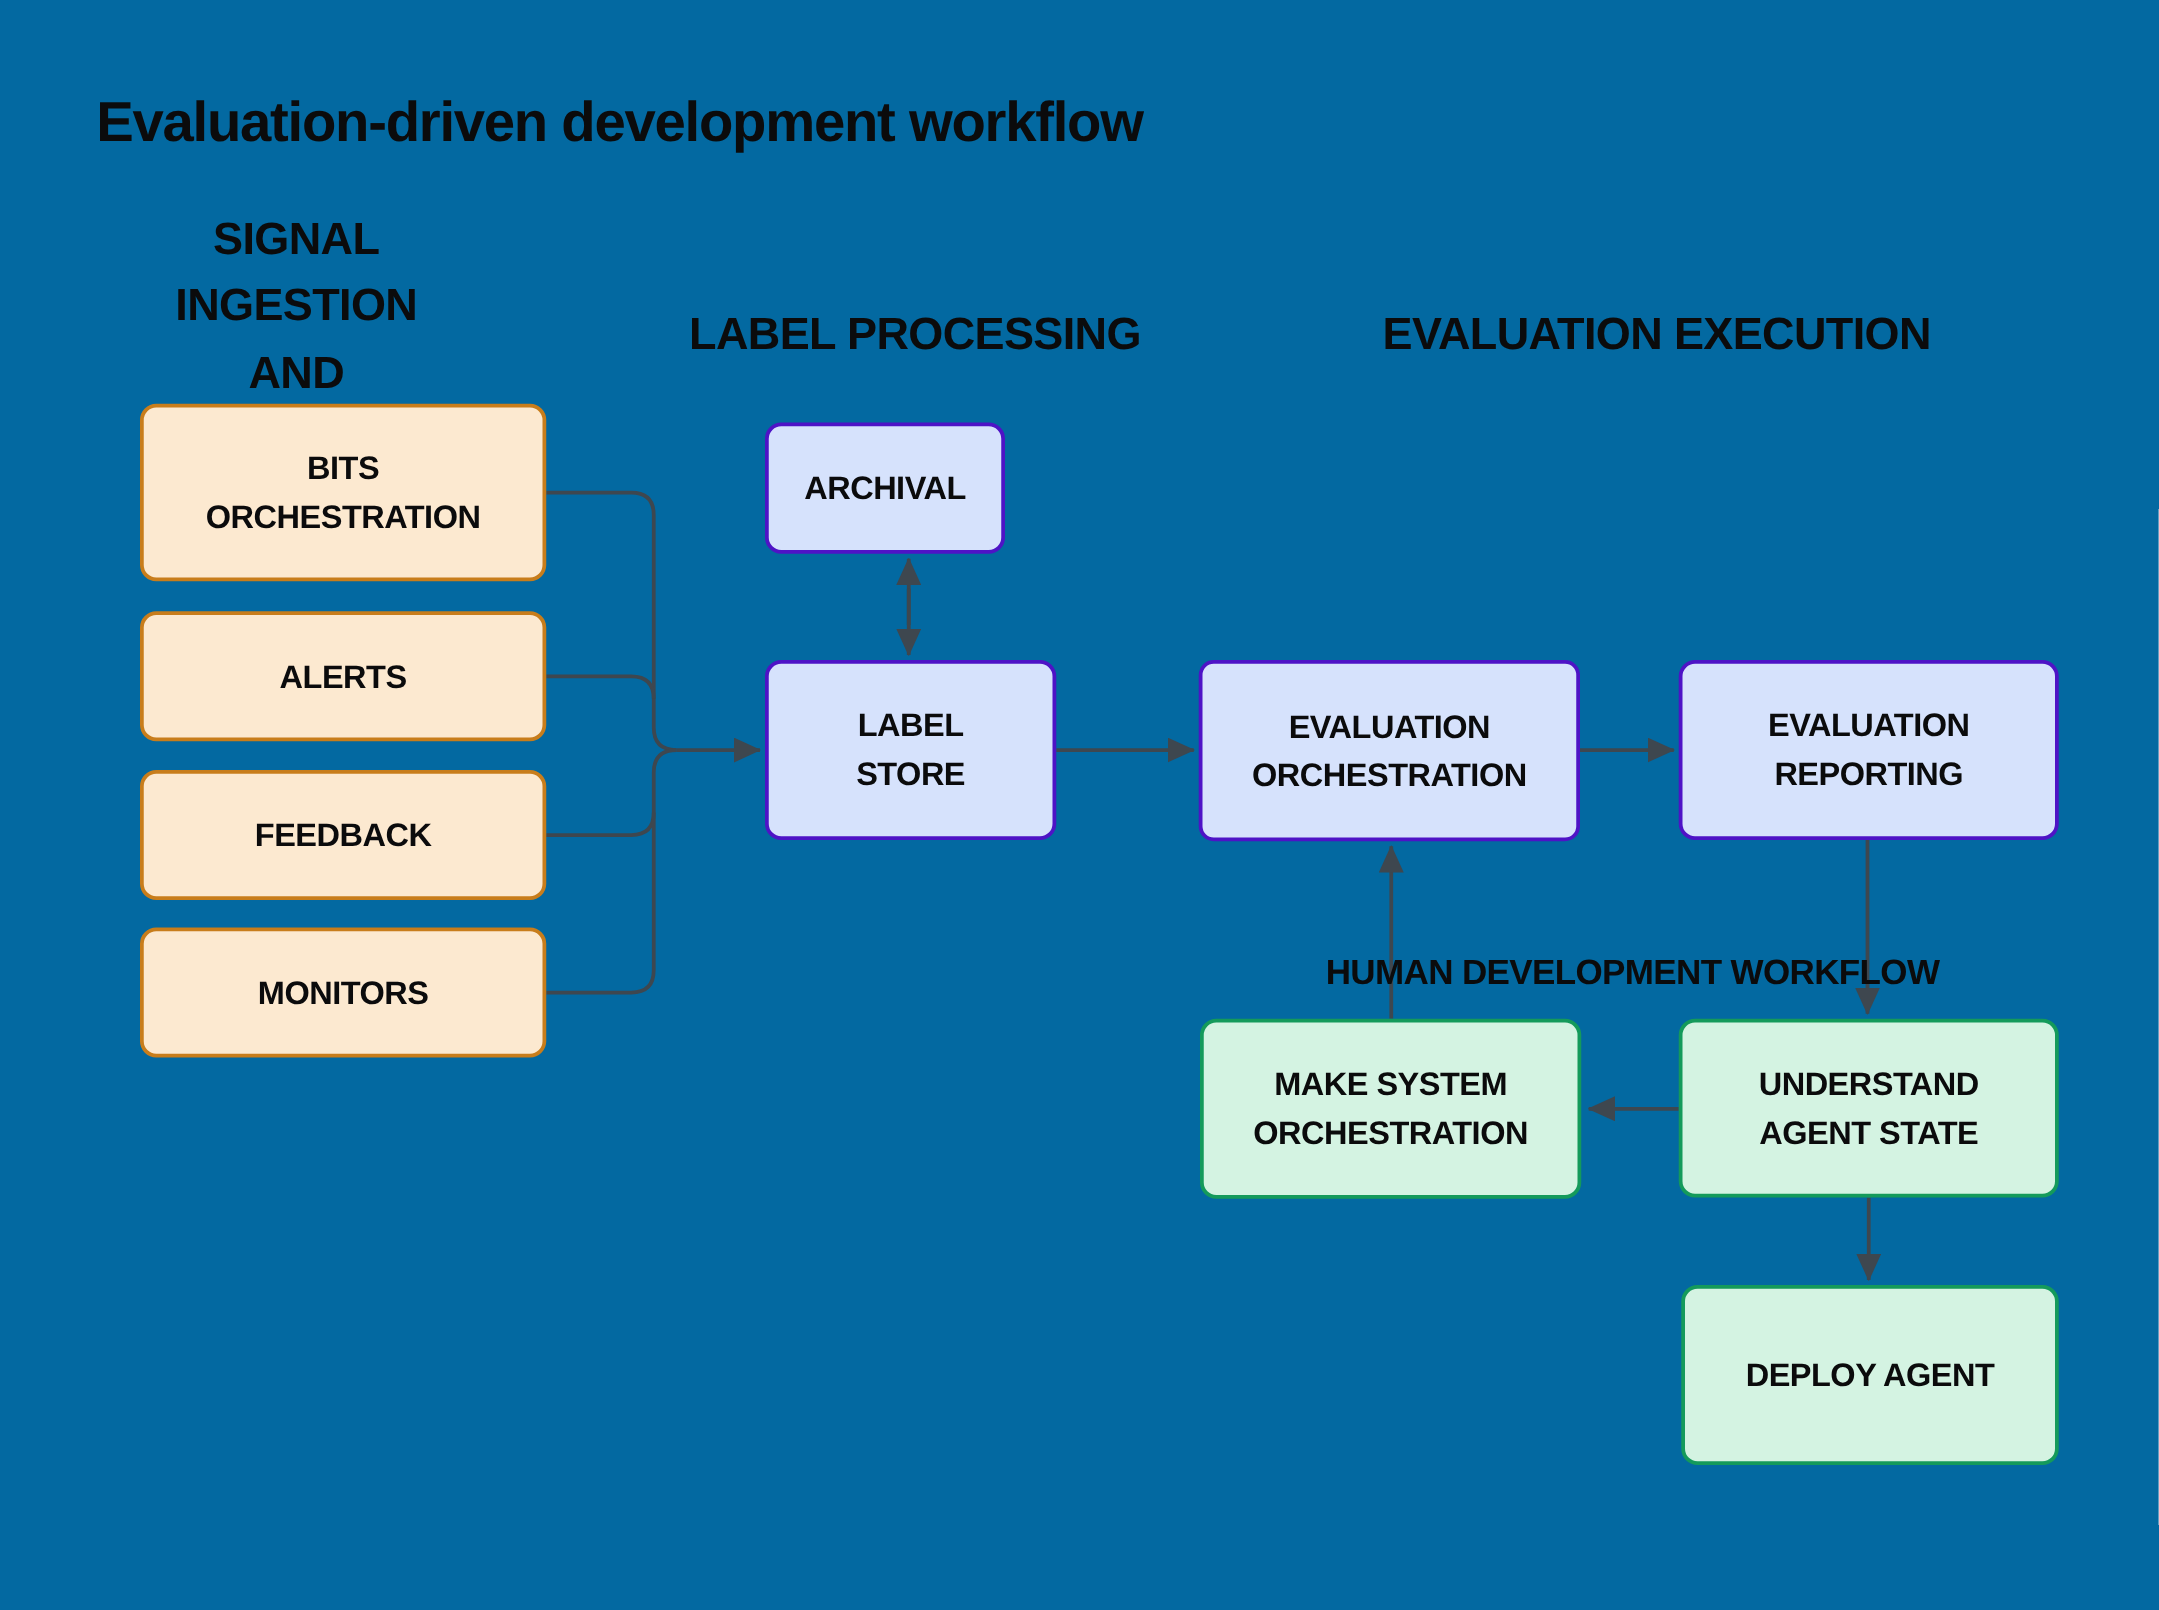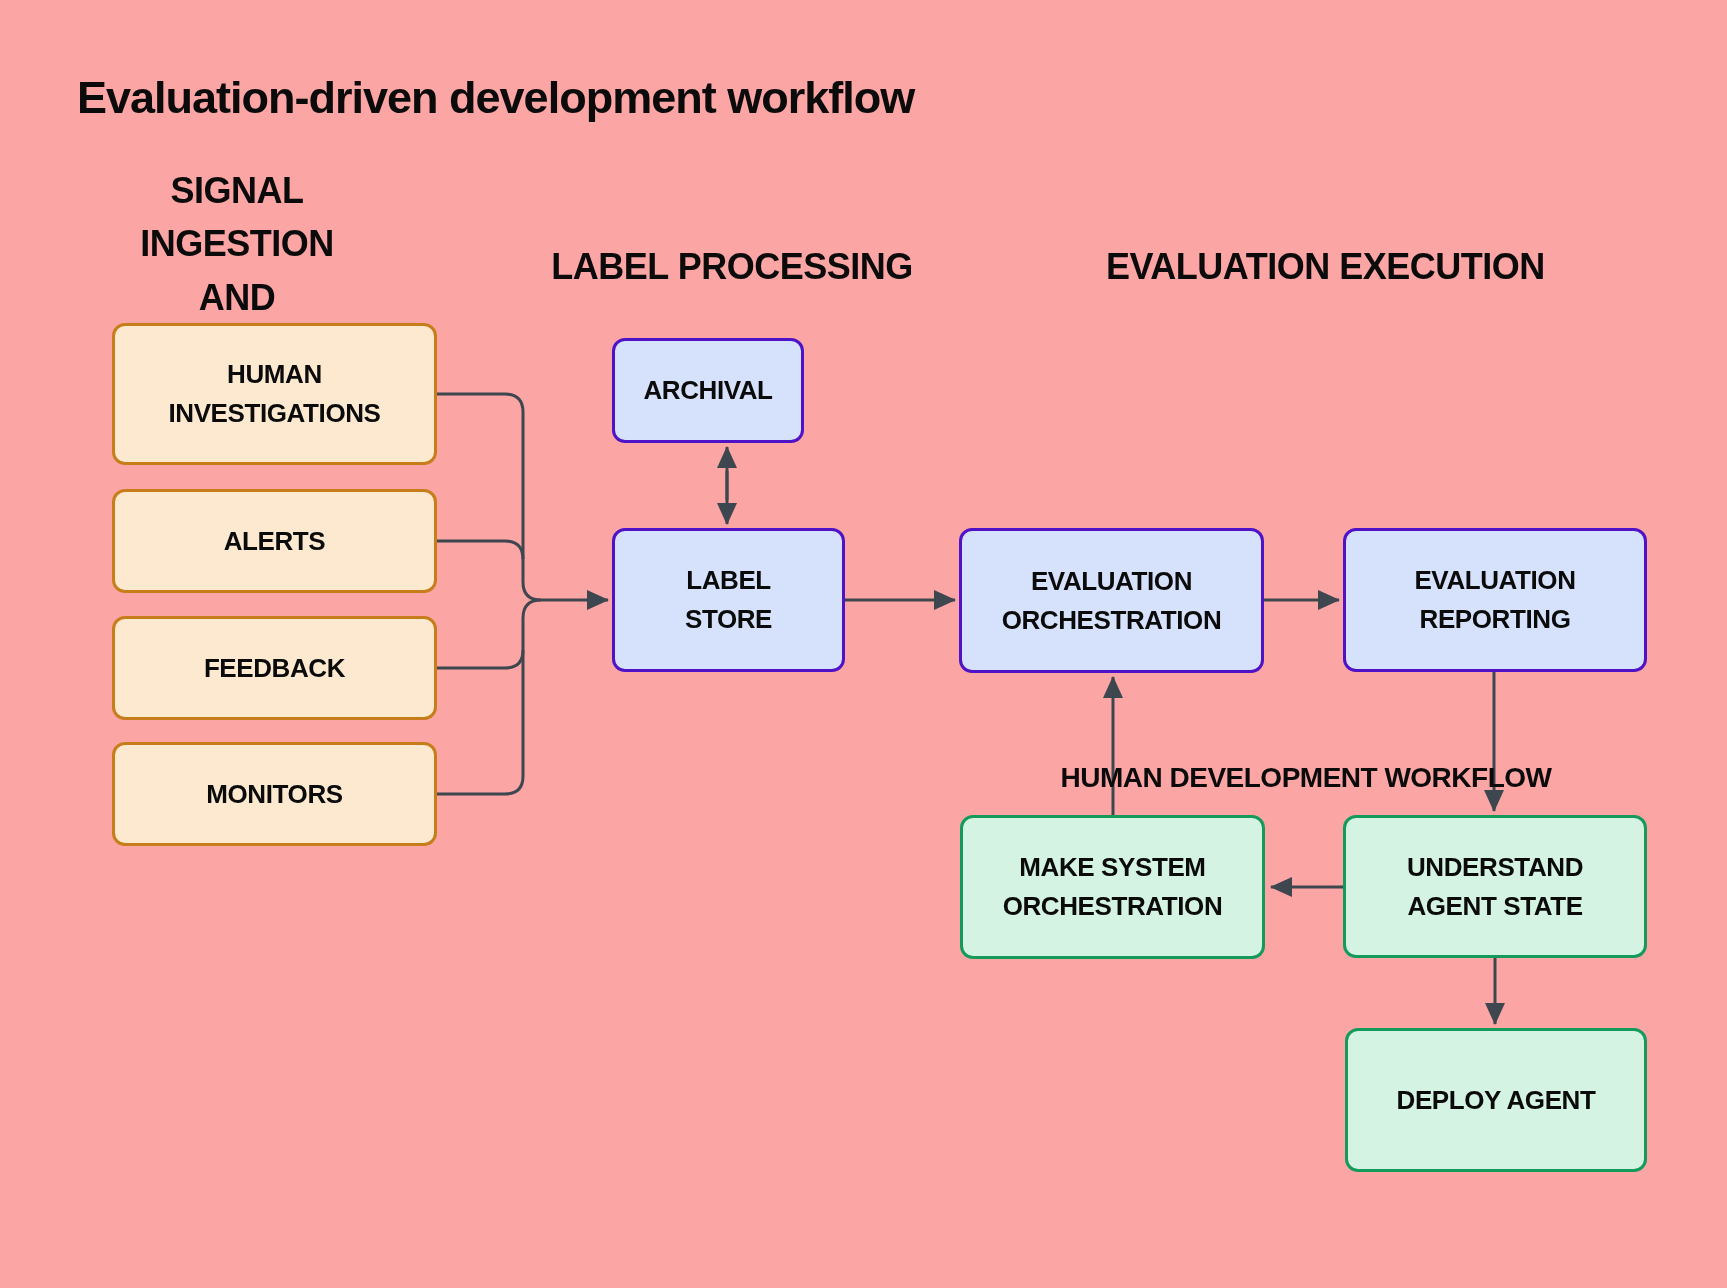--- a/index.html
+++ b/index.html
@@ -1,20 +1,20 @@
 <!DOCTYPE html>
 <html><head>
 <meta charset="utf-8">
 <style>
   html, body { margin: 0; padding: 0; background: #f0f0f1; }
   #canvas {
     position: relative;
     width: 1727px;
     height: 1288px;
-    background: #fca5a5;
+    background: #0369a1;
     font-family: "Liberation Sans", sans-serif;
     color: #0b0b0c;
     overflow: hidden;
   }
   #arrows {
     position: absolute;
     left: 0; top: 0;
     width: 1727px; height: 1288px;
   }
   .title {
@@ -101,40 +101,40 @@
 
   <div class="title">Evaluation-driven development workflow</div>
 
   <div class="col-header" style="left:112px; top:164px; width:250px;">SIGNAL INGESTION AND PROCESSING</div>
   <div class="col-header" style="left:532px; top:240px; width:400px; white-space:nowrap;">LABEL PROCESSING</div>
   <div class="col-header" style="left:1106px; top:240px; width:400px; white-space:nowrap;">EVALUATION EXECUTION</div>
 
   <div class="hdw-label">HUMAN DEVELOPMENT WORKFLOW</div>
 
   <div class="node orange" style="left:112px; top:323px; width:325px; height:142px;">
-    <div class="lbl" style="max-width:260px;">HUMAN INVESTIGATIONS</div>
+    <div class="lbl" style="max-width:260px;">BITS ORCHESTRATION</div>
   </div>
   <div class="node orange" style="left:112px; top:489px; width:325px; height:104px;">
     <div class="lbl">ALERTS</div>
   </div>
   <div class="node orange" style="left:112px; top:616px; width:325px; height:104px;">
     <div class="lbl">FEEDBACK</div>
   </div>
   <div class="node orange" style="left:112px; top:742px; width:325px; height:104px;">
     <div class="lbl">MONITORS</div>
   </div>
 
   <div class="node blue" style="left:612px; top:338px; width:192px; height:105px;">
     <div class="lbl">ARCHIVAL</div>
   </div>
   <div class="node blue" style="left:612px; top:528px; width:233px; height:144px;">
     <div class="lbl" style="max-width:150px;">LABEL STORE</div>
   </div>
 
-  <div class="node blue" style="left:959px; top:528px; width:305px; height:145px;">
+  <div class="node blue" style="left:959px; top:528px; width:305px; height:145px;border-radius:12px;">
     <div class="lbl" style="max-width:270px;">EVALUATION ORCHESTRATION</div>
   </div>
   <div class="node blue" style="left:1343px; top:528px; width:304px; height:144px;">
     <div class="lbl" style="max-width:240px;">EVALUATION REPORTING</div>
   </div>
 
   <div class="node green" style="left:960px; top:815px; width:305px; height:144px;">
     <div class="lbl" style="max-width:265px;">MAKE SYSTEM ORCHESTRATION</div>
   </div>
   <div class="node green" style="left:1343px; top:815px; width:304px; height:143px;">

